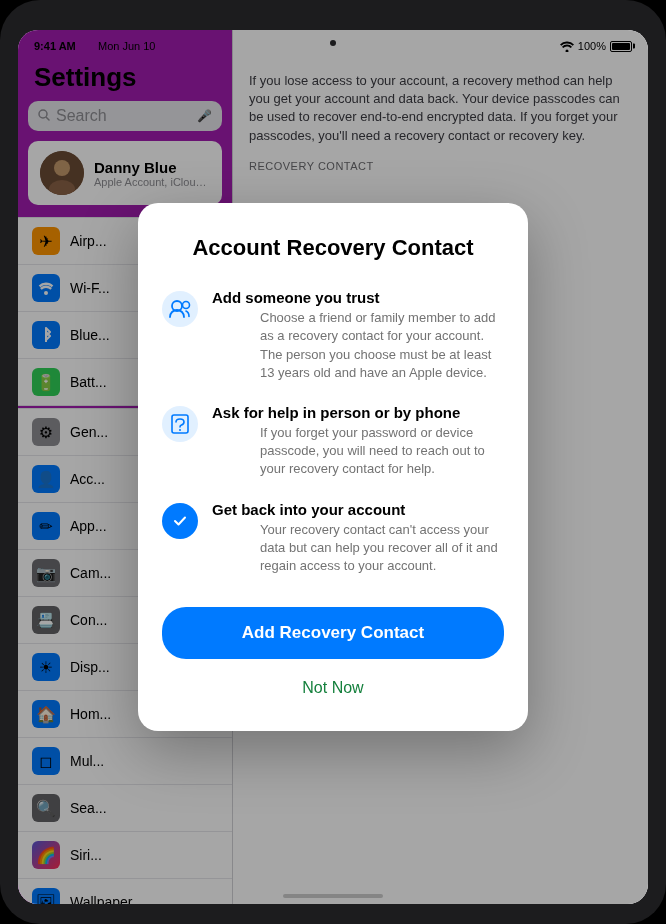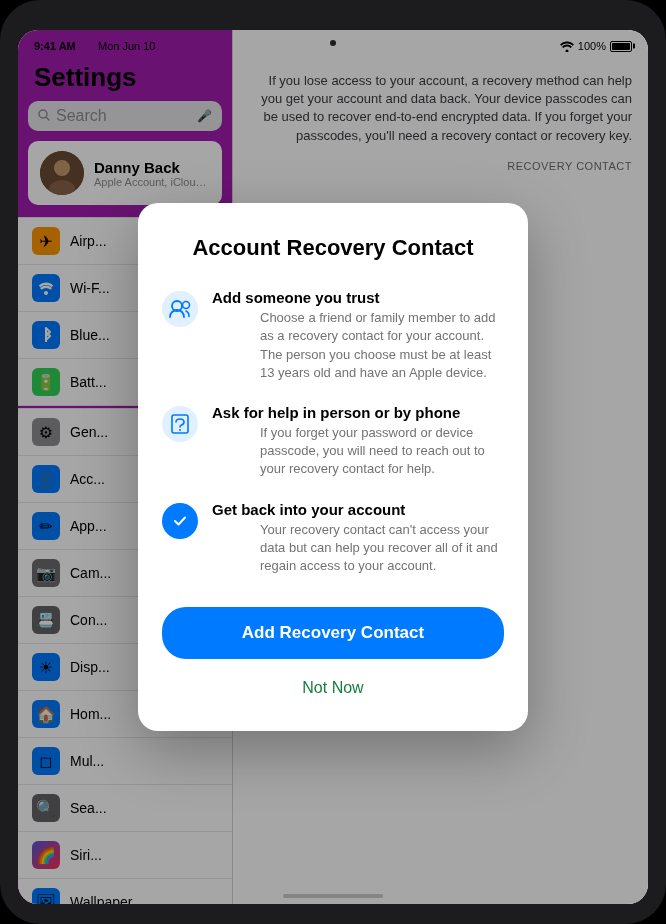--- a/index.html
+++ b/index.html
@@ -251,21 +251,20 @@
       flex: 1;
       text-align: center;
       margin-right: 50px;
     }
 
     .right-content {
       padding: 14px 16px;
       font-size: 13px;
       color: #3c3c43;
       line-height: 1.4;
-      text-align: right;
     }
 
     .section-header {
       font-size: 11px;
       font-weight: 500;
       color: #6c6c70;
       text-transform: uppercase;
       letter-spacing: 0.5px;
       margin: 14px 0 6px;
     }
@@ -434,21 +433,21 @@
 
       <div class="user-card">
         <div class="avatar">
           <svg width="44" height="44" viewBox="0 0 44 44">
             <rect width="44" height="44" rx="22" fill="#6b4c35"></rect>
             <circle cx="22" cy="17" r="8" fill="#c49a6c"></circle>
             <ellipse cx="22" cy="38" rx="13" ry="9" fill="#8b6347"></ellipse>
           </svg>
         </div>
         <div class="user-info">
-          <div class="user-name">Danny Back</div>
+          <div class="user-name">Danny Blue</div>
           <div class="user-subtitle">Apple Account, iCloud...</div>
         </div>
       </div>
 
       <div class="settings-group">
         <div class="settings-item">
           <div class="settings-icon" style="background:#ff9500;">✈</div>
           <span class="settings-item-label">Airp...</span>
         </div>
         <div class="settings-item">

